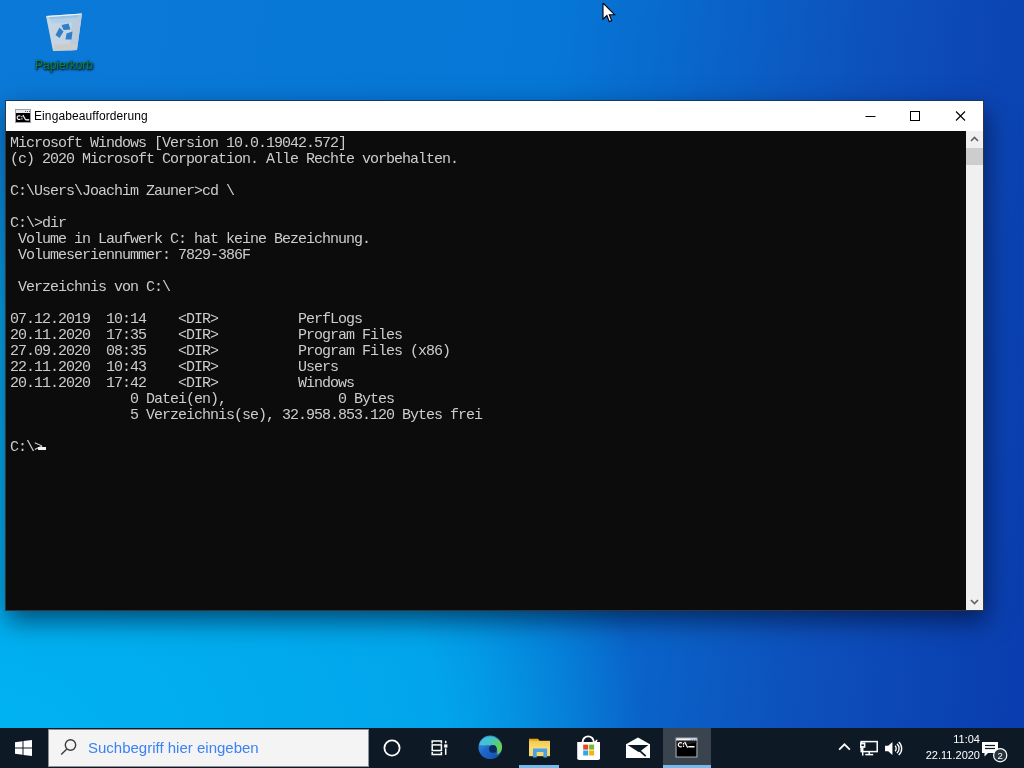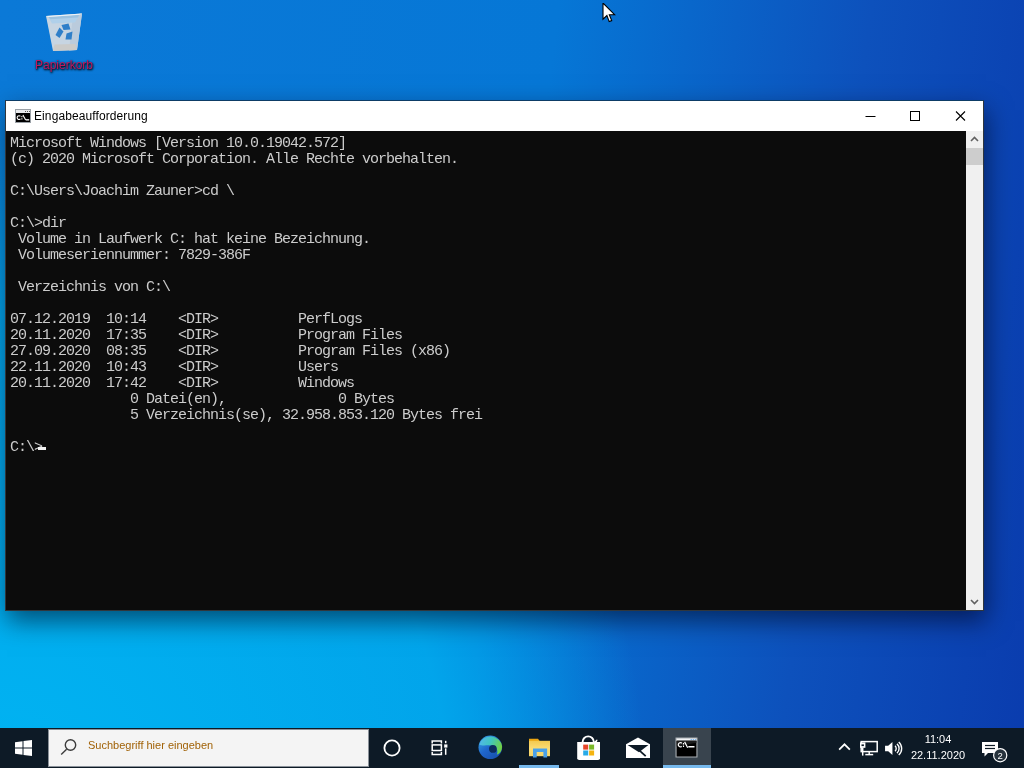--- a/index.html
+++ b/index.html
@@ -5,21 +5,21 @@
   html,body{margin:0;padding:0;width:1024px;height:768px;overflow:hidden}
   body{position:relative;font-family:"Liberation Sans",sans-serif;
     background:
       radial-gradient(900px 1000px at 0% 106%, rgba(0,180,242,1) 0%, rgba(0,180,242,0.75) 50%, rgba(0,180,245,0) 72%),
       linear-gradient(97deg, #0b79d7 0%, #0677d6 50%, #0d51bc 78%, #0a3cae 100%);
   }
   .abs{position:absolute}
 
   
   #bin{left:43px;top:9px;width:42px;height:44px}
-  #binlabel{left:13px;top:58px;width:102px;text-align:center;color:#be185d;font-size:12px;
+  #binlabel{left:13px;top:58px;width:102px;text-align:center;color:#15803d;font-size:12px;
     text-shadow:0 1px 2px rgba(0,0,0,0.9),1px 1px 2px rgba(0,0,0,0.8)}
 
   
   #win{left:5px;top:100px;width:977px;height:509px;border:1px solid #30363c;border-top:1px solid #0d3c66;
        background:#0c0c0c;box-shadow:2px 10px 24px rgba(0,0,20,0.55)}
   #titlebar{left:0;top:0;width:977px;height:30px;background:#ffffff}
   #titleicon{left:9px;top:8px;width:16px;height:14px}
   #titletext{left:28px;top:8px;font-size:12px;color:#000;letter-spacing:0.1px}
   .capbtn{top:0;width:45px;height:30px}
   #btnmin{left:842px}
@@ -30,26 +30,26 @@
   #console{left:0;top:30px;width:960px;height:479px;background:#0c0c0c;overflow:hidden}
   #contxt{margin:4px;padding:1px 0 0 0;font-family:"Liberation Mono",monospace;
     font-size:15px;line-height:16px;letter-spacing:-1px;color:#cccccc;white-space:pre}
   
   #sbar{left:960px;top:30px;width:17px;height:479px;background:#f0f0f0}
   #sthumb{left:0;top:17px;width:17px;height:17px;background:#cdcdcd}
 
   
   #taskbar{left:0;top:728px;width:1024px;height:40px;background:#0d1a26}
   #search{left:48px;top:729px;width:321px;height:38px;background:#f4f4f4;border:1px solid #8a9199;box-sizing:border-box}
-  #searchtxt{left:88px;top:739px;font-size:11px;color:#a16207}
+  #searchtxt{left:88px;top:739px;font-size:15px;color:#3b82f6}
   .tile-active{left:663px;top:728px;width:48px;height:40px;background:#39444e}
   .underline{height:3px;background:#76b9ed}
   #ul-cmd{left:663px;top:765px;width:48px}
   #ul-folder{left:519px;top:765px;width:40px}
-  #clock{left:896px;top:732px;width:84px;height:30px;color:#fff;font-size:11px;text-align:center;line-height:15.5px}
+  #clock{left:896px;top:732px;width:84px;height:30px;color:#fff;font-size:11px;text-align:right;line-height:15.5px}
 </style>
 </head>
 <body>
 
 <svg id="bin" class="abs" viewBox="0 0 42 44">
 
   <polygon points="3,7 39,4.5 34,41 10,42" fill="#c7d5e2"></polygon>
   <polygon points="30,6 39,4.5 34,41 26,41.5" fill="#bacbdc"></polygon>
 
   <polygon points="5.5,8 36.5,5.8 32,13.5 9,14.5" fill="#b0d0ea"></polygon>

